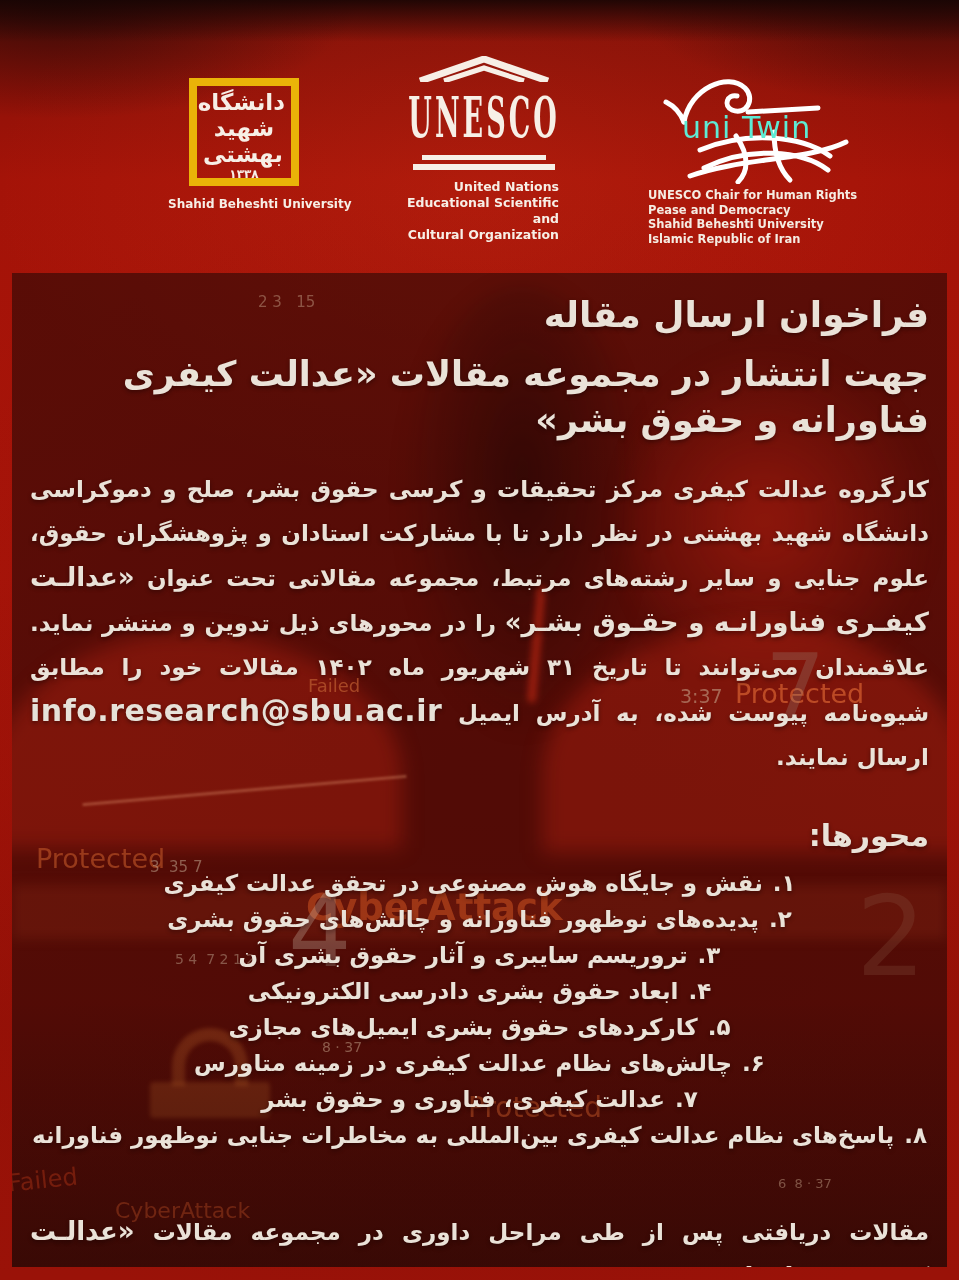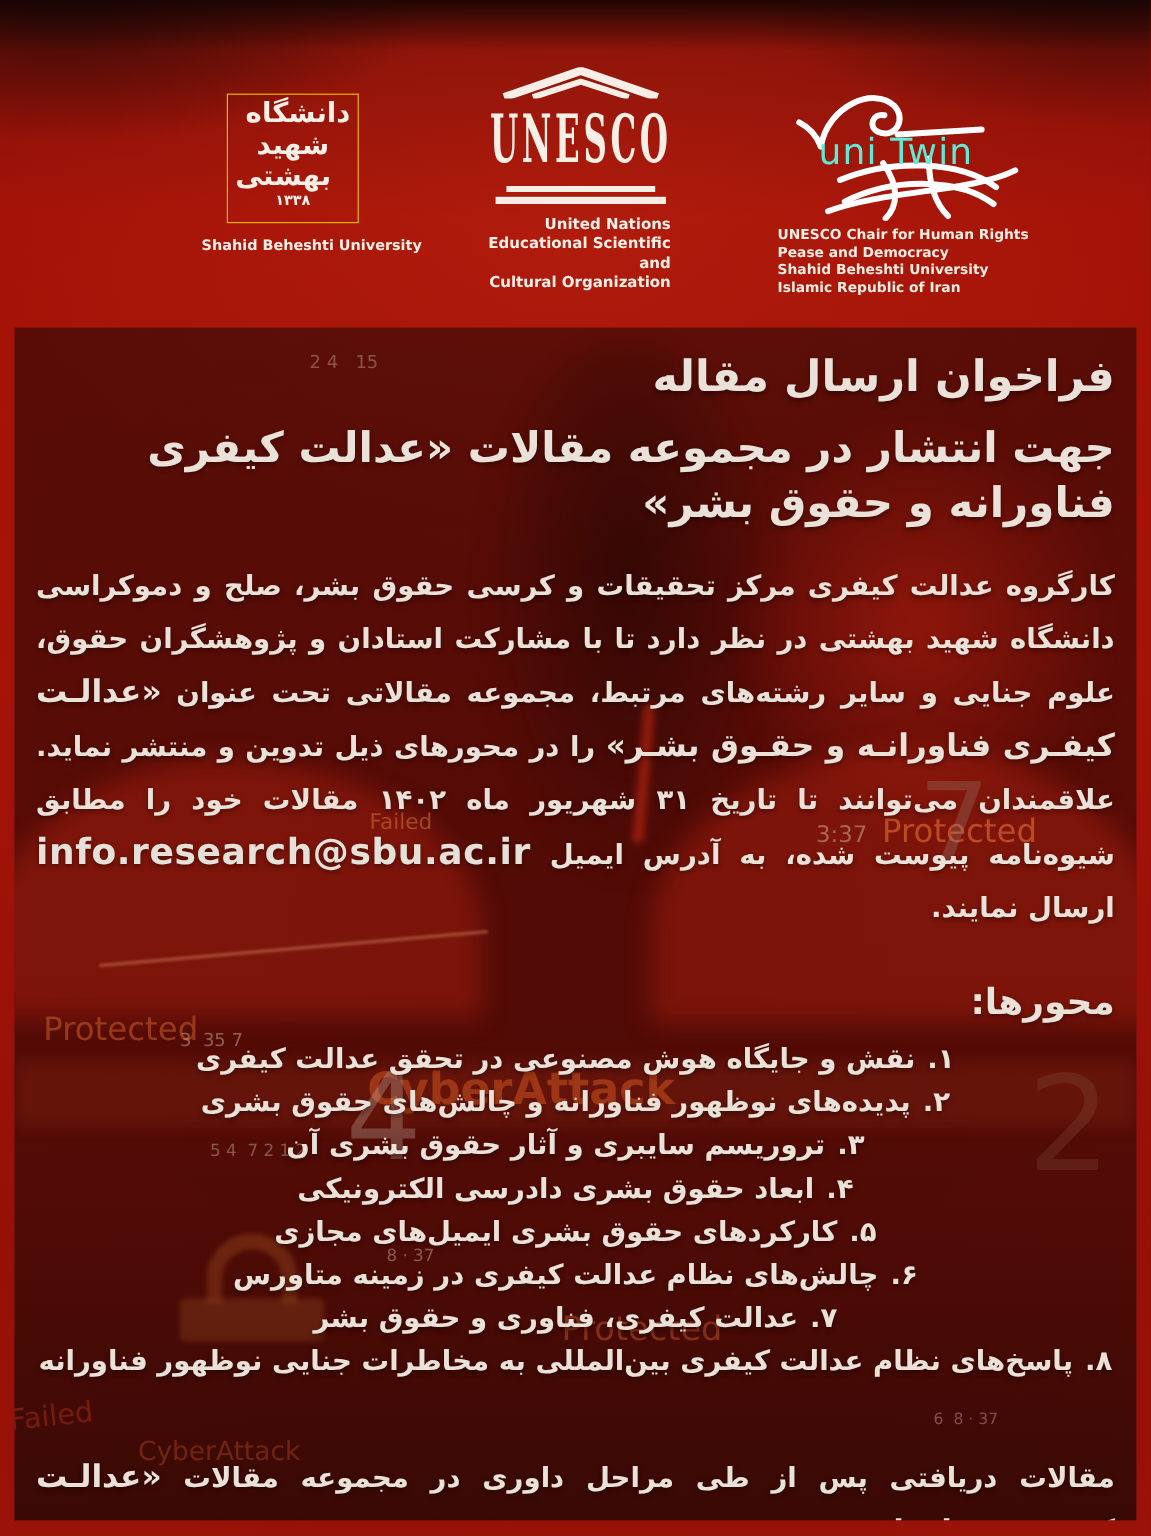--- a/index.html
+++ b/index.html
@@ -43,21 +43,21 @@
   .fig-lock .lock-body{position:absolute;left:0;top:54px;width:120px;height:36px;
             background:rgba(206,112,46,.30);border-radius:4px;}
 
   
   .bg-words{position:absolute;inset:0;pointer-events:none;}
   .bgw{position:absolute;white-space:pre;font-family:"DejaVu Sans",sans-serif;}
 
   
   .logos{position:absolute;left:0;top:0;width:959px;height:273px;color:#f7efe6;}
   .logo-sbu{position:absolute;left:168px;top:78px;width:152px;text-align:center;}
-  .sbu-box{width:110px;height:108px;border:1px solid #eab308;margin:0 auto;direction:rtl;
+  .sbu-box{width:110px;height:108px;border:8px solid #eab308;margin:0 auto;direction:rtl;
            padding:3px 6px;box-sizing:border-box;overflow:hidden;}
   .sbu-line{font-size:23px;font-weight:bold;line-height:26px;text-align:right;}
   .sbu-line.c2{text-align:center;}
   .sbu-line.c3{text-align:left;}
   .sbu-year{font-size:12px;line-height:14px;text-align:center;font-weight:bold;}
   .sbu-caption{font-size:12px;font-weight:bold;margin-top:11px;white-space:nowrap;}
 
   .logo-unesco{position:absolute;left:405px;top:56px;width:158px;text-align:center;}
   .unesco-acronym-wrap{height:60px;margin-top:2px;}
   .unesco-acronym{font-family:"DejaVu Serif",serif;font-weight:bold;font-size:27px;line-height:29px;
@@ -157,21 +157,21 @@
     <div class="fig fig-cable"></div>
     <div class="fig fig-band"></div>
     <div class="fig fig-laptop-line"></div>
     <div class="fig fig-lock">
       <div class="shackle"></div>
       <div class="lock-body"></div>
     </div>
     <div class="fig fig-bottom-shade"></div>
 
     <div class="bg-words">
-        <span class="bgw" style="left: 246px; top: 20px; font-size: 15px; color: rgb(202, 169, 143); opacity: 0.45;">2 4   15</span>
+        <span class="bgw" style="left: 246px; top: 20px; font-size: 15px; color: rgb(202, 169, 143); opacity: 0.45;">2 3   15</span>
         <span class="bgw" style="left: 296px; top: 402px; font-size: 18px; color: rgb(181, 84, 44); opacity: 0.8;">Failed</span>
         <span class="bgw" style="left: 668px; top: 412px; font-size: 19px; color: rgb(201, 169, 143); opacity: 0.55;">3:37</span>
         <span class="bgw" style="left: 723px; top: 405px; font-size: 27px; color: rgb(200, 84, 42); opacity: 0.85;">Protected</span>
         <span class="bgw" style="left: 753px; top: 360px; font-size: 95px; color: rgb(154, 128, 115); opacity: 0.3;">7</span>
         <span class="bgw" style="left: 24px; top: 570px; font-size: 27px; color: rgb(179, 77, 36); opacity: 0.7;">Protected</span>
         <span class="bgw" style="left: 138px; top: 585px; font-size: 15px; color: rgb(201, 178, 154); opacity: 0.5;">3  35 7</span>
         <span class="bgw" style="left: 294px; top: 613px; font-size: 37px; color: rgb(196, 77, 30); opacity: 0.6; font-weight: bold;">CyberAttack</span>
         <span class="bgw" style="left: 276px; top: 600px; font-size: 100px; color: rgb(205, 188, 171); opacity: 0.3;">4</span>
         <span class="bgw" style="left: 163px; top: 678px; font-size: 14px; color: rgb(201, 178, 154); opacity: 0.45;">5 4  7 2 1 2</span>
         <span class="bgw" style="left: 844px; top: 600px; font-size: 110px; color: rgb(138, 90, 70); opacity: 0.25;">2</span>

